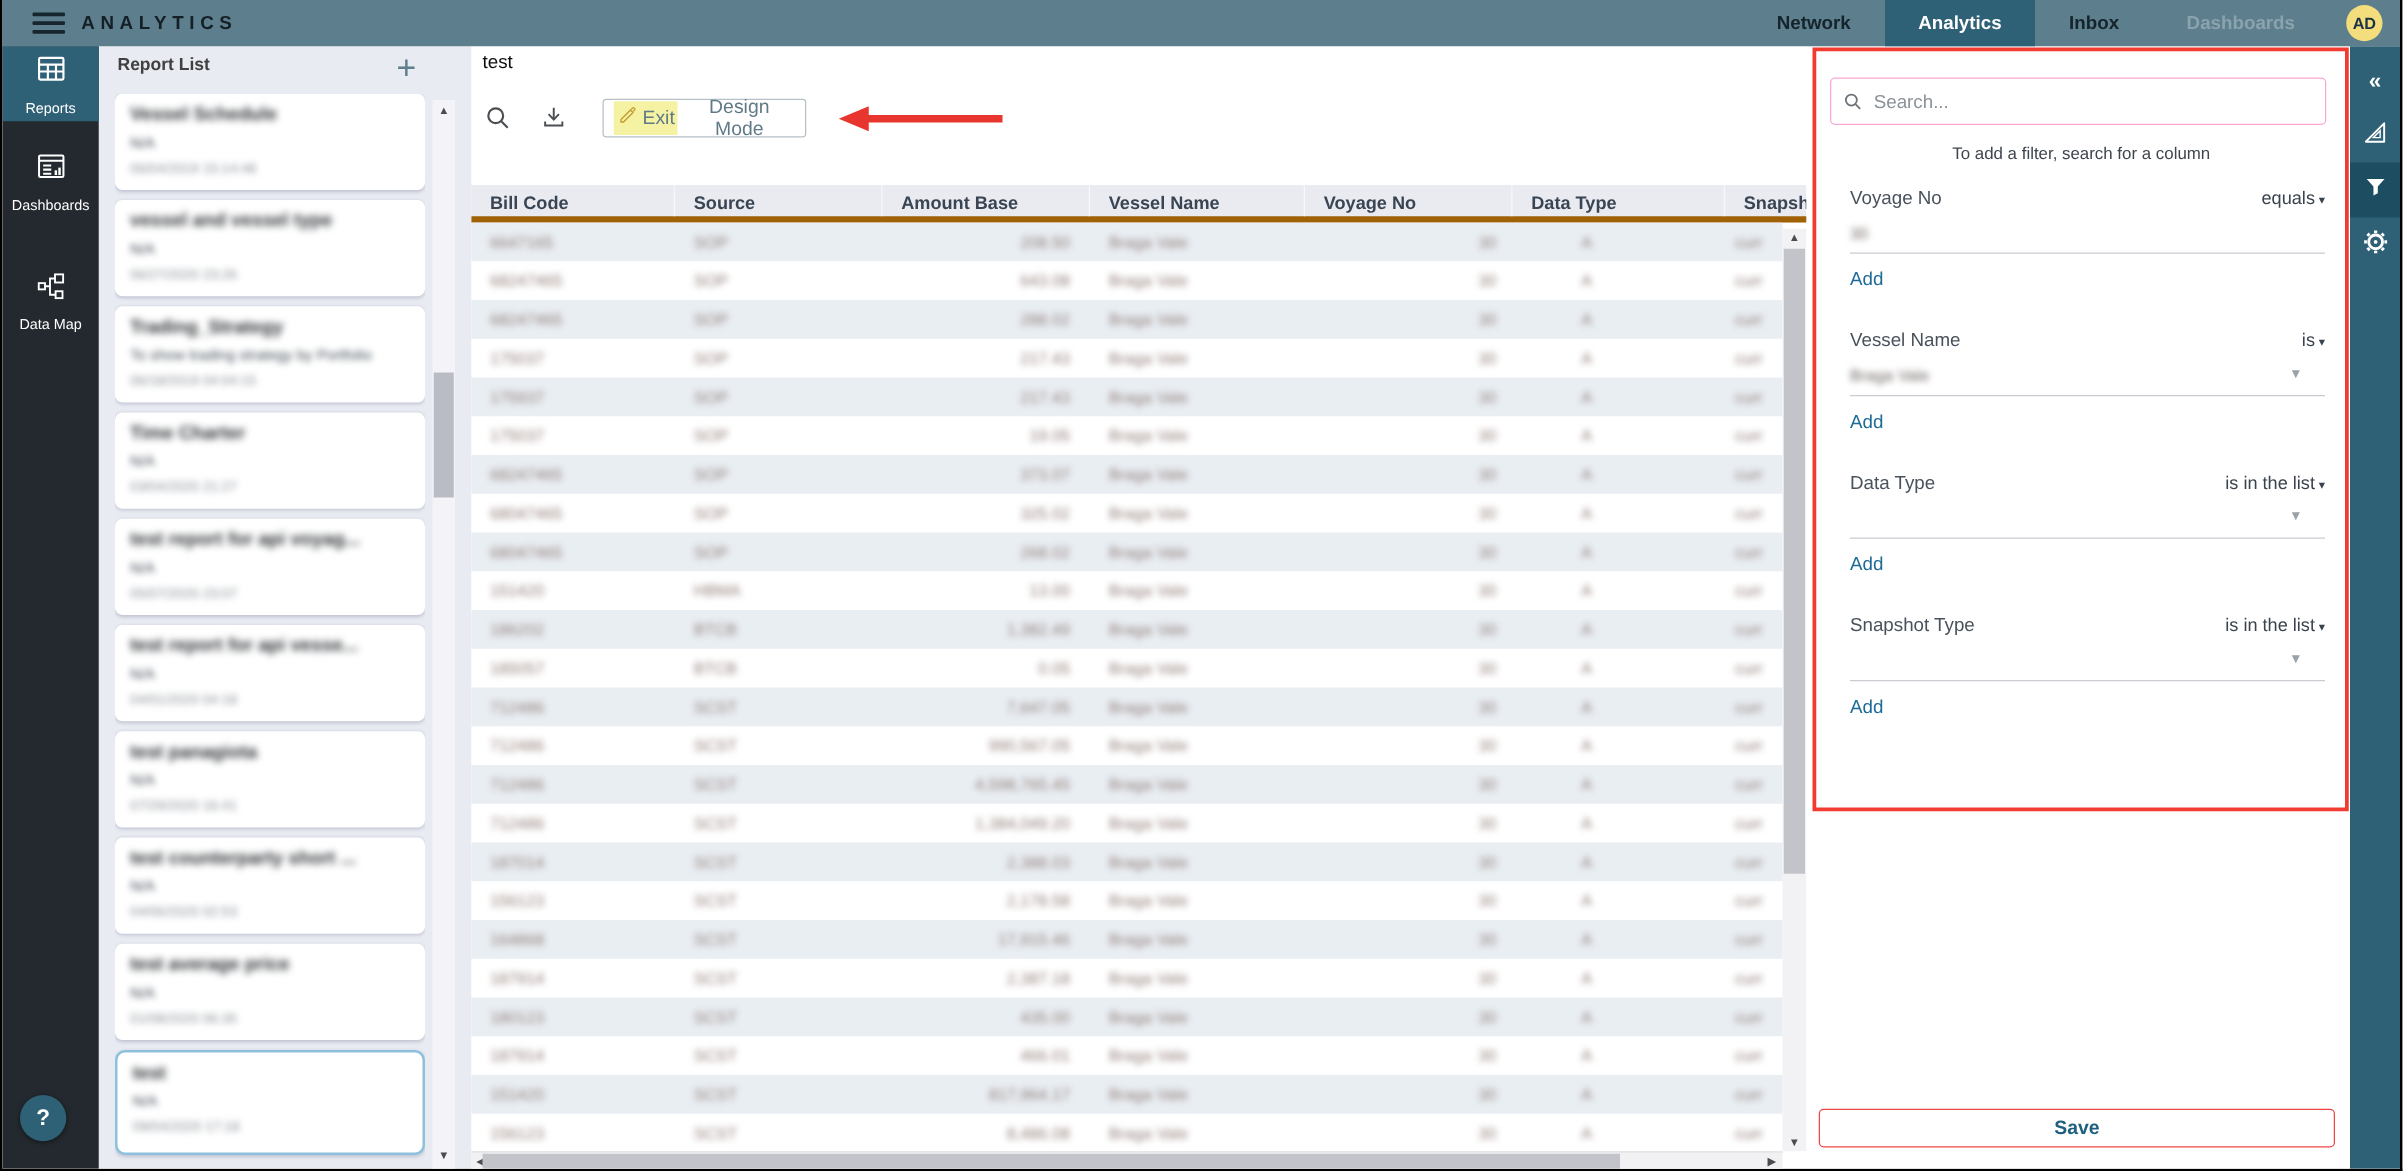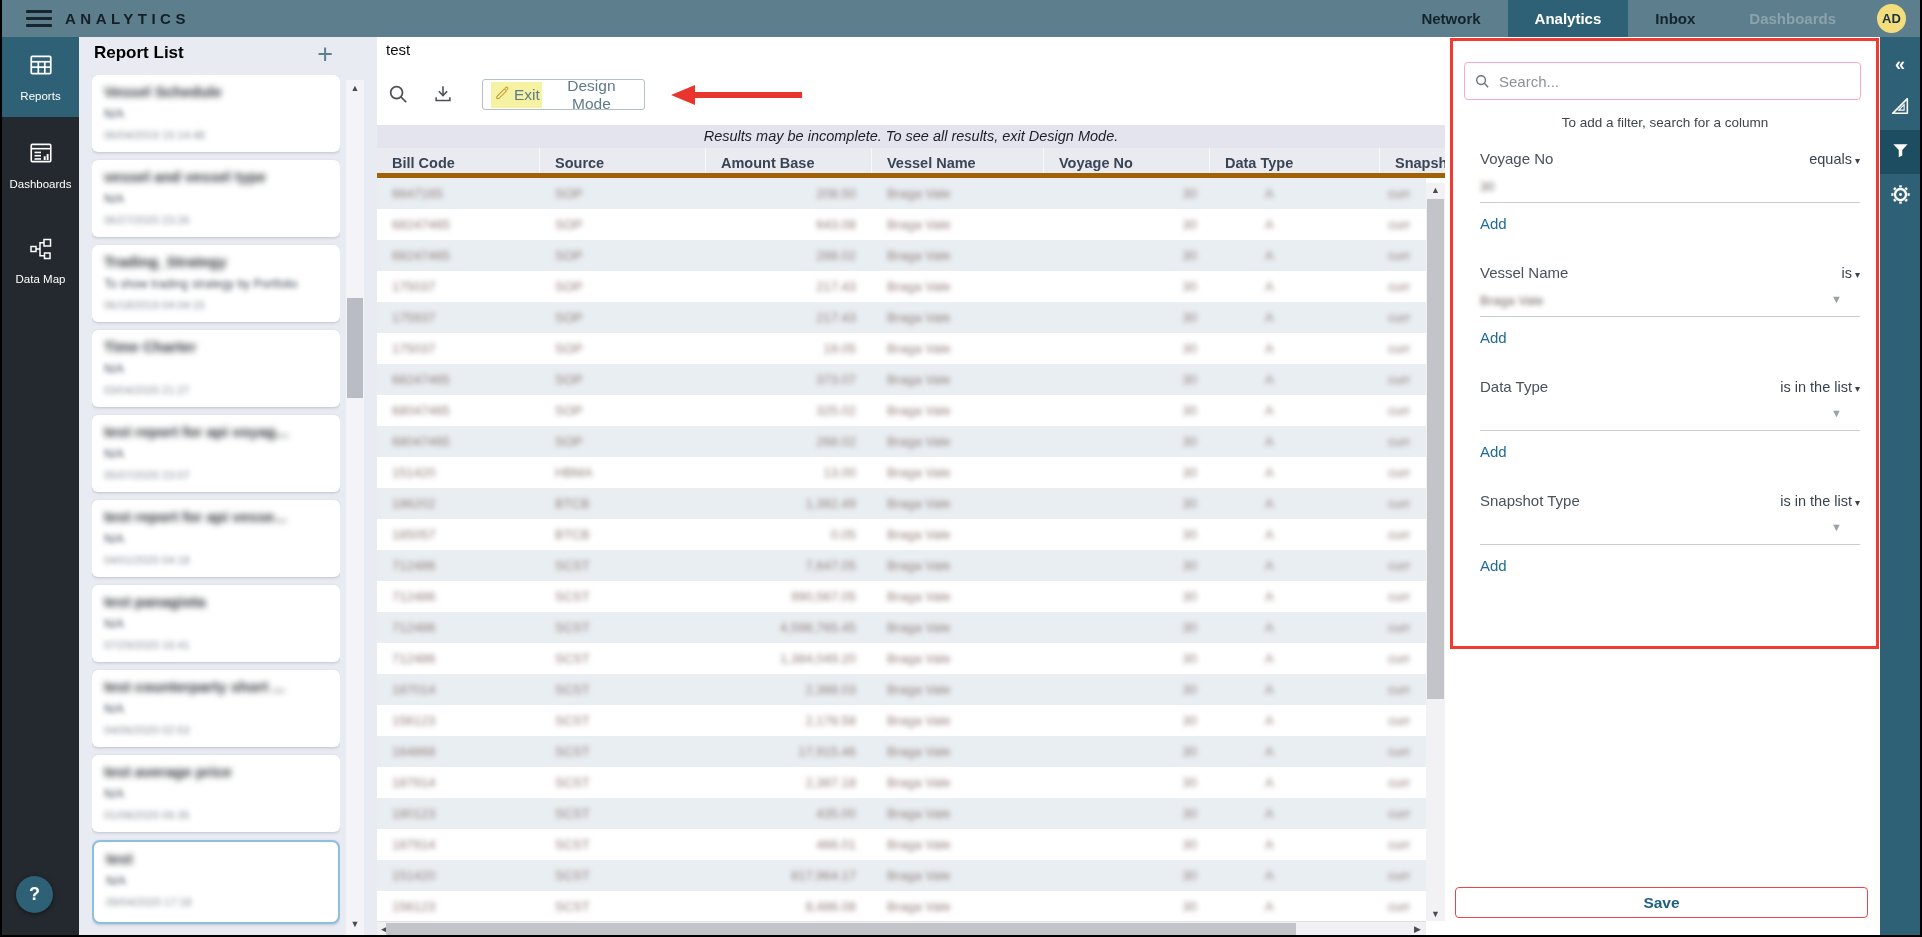--- a/index.html
+++ b/index.html
@@ -16,29 +16,29 @@
   .tabs { margin-left:auto; display:flex; align-items:center; height:37px; }
   .tab { height:37px; line-height:37px; padding:0 27px; font-size:15px; font-weight:bold; color:#15242c; cursor:pointer; }
   .tab.active { background:var(--accent_teal); color:#fff; }
   .tab.disabled { color:#8ba3ae; }
   .avatar { width:29px; height:29px; border-radius:50%; background:var(--avatar_yellow); color:#1b3242;
             font-size:13px; font-weight:bold; text-align:center; line-height:29px; margin:0 14px; cursor:pointer; }
 
   
   .sidebar { position:absolute; top:37px; left:0; width:77px; bottom:0; background:var(--sidebar_bg); z-index:9; }
   .side-item { display:flex; flex-direction:column; align-items:center; justify-content:center; gap:8px; height:80px; cursor:pointer; }
-  .side-item.active { background:var(--accent_teal); height:80px; }
+  .side-item.active { background:var(--accent_teal); height:60px; }
   .side-item + .side-item { margin-top:8px; }
   .side-label { font-size:11.5px; color:#fff; }
   .help-fab { position:absolute; left:14px; bottom:22px; width:37px; height:37px; border-radius:50%; background:var(--accent_teal);
               color:#fff; font-size:18px; font-weight:bold; text-align:center; line-height:37px; box-shadow:0 1px 4px rgba(0,0,0,.5); cursor:pointer; }
 
   
   .rlist { position:absolute; top:37px; left:77px; width:298px; bottom:0; background:#e9ebf2; z-index:8; }
-  .rlist-head { position:absolute; top:6px; left:15px; font-size:17px; font-weight:bold; color:#000000; }
+  .rlist-head { position:absolute; top:6px; left:15px; font-size:14px; font-weight:bold; color:#404040; }
   .rlist-plus { position:absolute; top:0px; right:44px; font-size:27px; font-weight:300; color:#5d7e8c; cursor:pointer; line-height:34px; }
   .cards { position:absolute; top:38px; left:13px; width:248px; bottom:0; overflow:hidden; }
   .card { height:77px; background:#fff; border-radius:6px; margin-bottom:8px; padding:8px 12px 0 12px;
           box-shadow:0 1px 3px rgba(40,50,90,.22); cursor:pointer; }
   .card.selected { border:2px solid #8cc0dc; border-radius:8px; height:84px; }
   .card-title { font-size:15px; font-weight:bold; color:#2f3337; white-space:nowrap; overflow:hidden; }
   .card-sub   { margin-top:7px; font-size:12px; color:#46505b; white-space:nowrap; overflow:hidden; }
   .card-date  { margin-top:8px; font-size:11px; color:#8b9199; }
   .blur-md { filter:blur(3px); }
   .blur-sm { filter:blur(2.5px); }
@@ -280,21 +280,20 @@
       <span class="exit-rest">Design Mode</span>
     </button>
 
     <span class="annotate-arrow">
       <svg width="150" height="28">
         <line x1="38" y1="14" x2="147" y2="14" stroke="#e8352e" stroke-width="6"></line>
         <polygon points="16,14 40,4 40,24" fill="#e8352e"></polygon>
       </svg>
     </span>
 
-    <div class="notice">Results may be incomplete. To see all results, exit Design Mode.</div>
 
     <div class="thead" id="thead">
         <div class="th c0">Bill Code</div>
         <div class="th c1">Source</div>
         <div class="th c2">Amount Base</div>
         <div class="th c3">Vessel Name</div>
         <div class="th c4">Voyage No</div>
         <div class="th c5">Data Type</div>
         <div class="th c6">Snapshot Type</div>
       </div>

